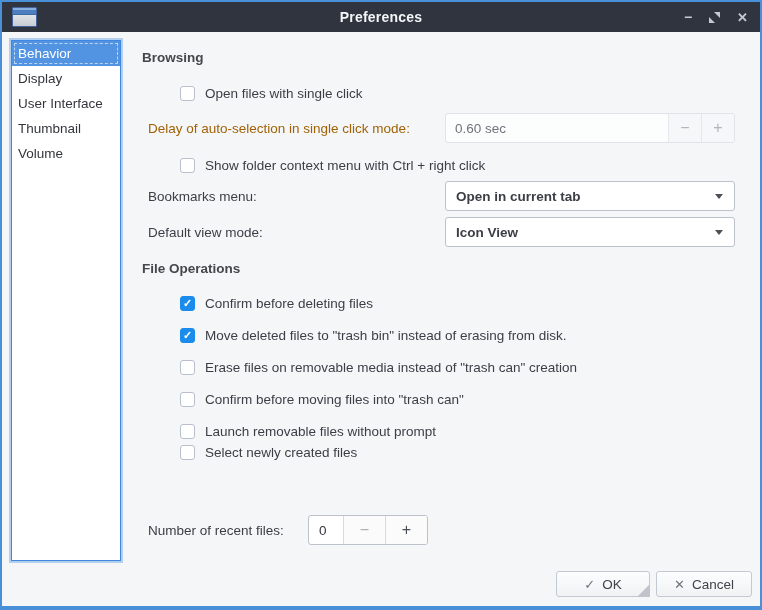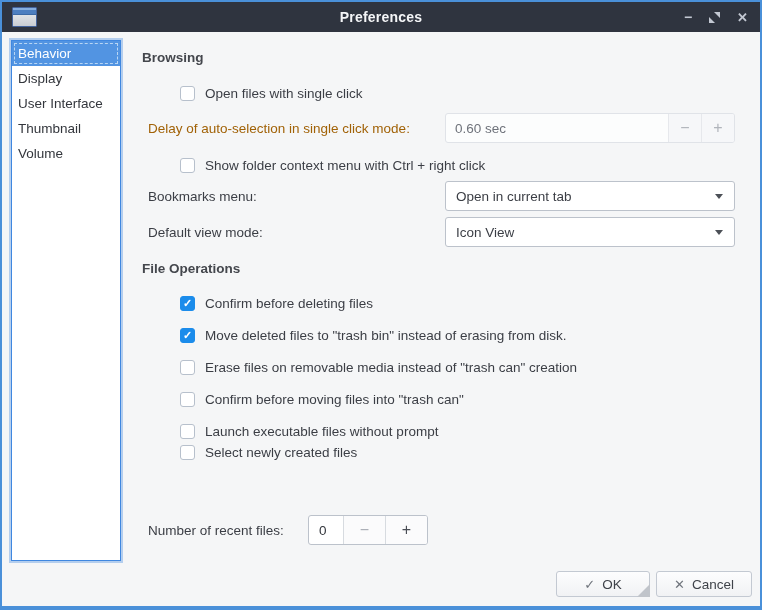--- a/index.html
+++ b/index.html
@@ -74,21 +74,21 @@
   .cb-label { color: #3b3e45; }
 
   .field-label { color: #3b3e45; }
   .field-label.disabled { color: #a16207; }
 
   
   .combo {
     position: absolute; left: 305px; width: 290px; height: 30px;
     background: #ffffff; border: 1px solid #bcc2cb; border-radius: 3px;
     display: flex; align-items: center; padding: 5px 10px;
-    color: #3b3e45; cursor: default;
+    color: #3b3e45; cursor: default; font-weight: bold;
   }
   .combo-arrow {
     position: absolute; right: 11px; top: 12px;
     width: 0; height: 0;
     border-left: 4px solid transparent; border-right: 4px solid transparent;
     border-top: 5px solid #4c5057;
   }
 
   
   .spin {
@@ -213,21 +213,21 @@
       <div class="row cb-row" style="top:325px">
         <span class="cb"></span>
         <span class="cb-label">Erase files on removable media instead of "trash can" creation</span>
       </div>
       <div class="row cb-row" style="top:357px">
         <span class="cb"></span>
         <span class="cb-label">Confirm before moving files into "trash can"</span>
       </div>
       <div class="row cb-row" style="top:389px">
         <span class="cb"></span>
-        <span class="cb-label">Launch executable files without prompt</span>
+        <span class="cb-label">Launch removable files without prompt</span>
       </div>
       <div class="row cb-row" style="top:410px">
         <span class="cb"></span>
         <span class="cb-label">Select newly created files</span>
       </div>
 
       <div class="row" style="left:8px; top:488px; height:20px">
         <span class="field-label">Number of recent files:</span>
       </div>
       <div class="spin enabled" style="left:168px; top:483px">

